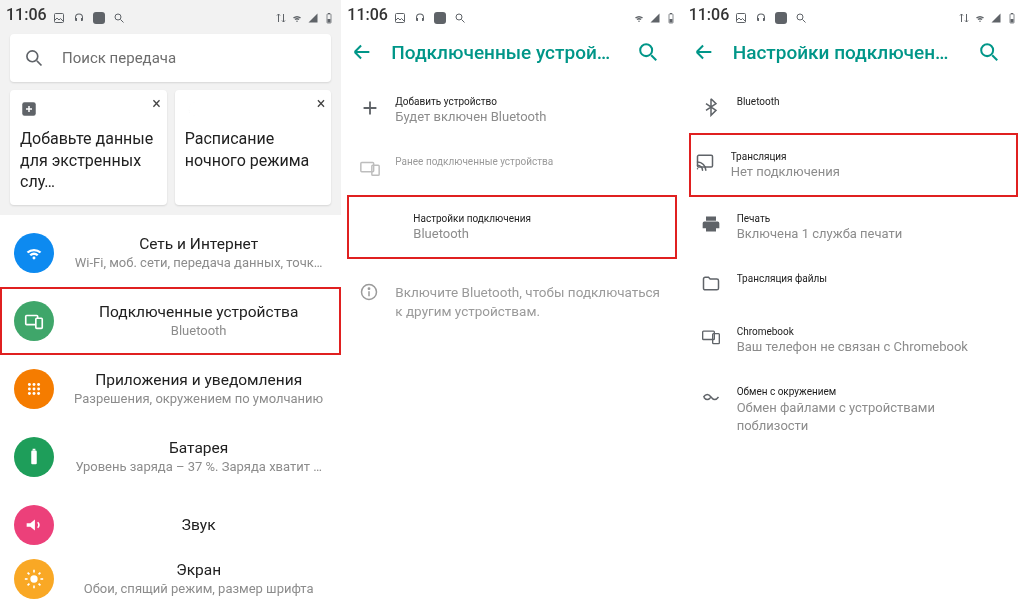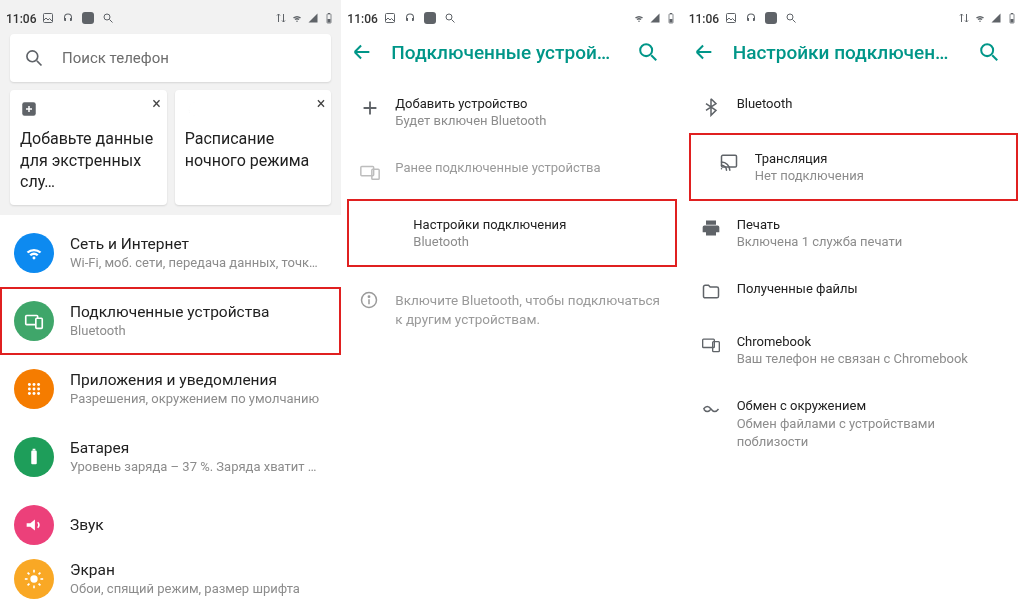--- a/index.html
+++ b/index.html
@@ -9,61 +9,61 @@
     --bg:#f2f2f2;
     --card:#ffffff;
     --hl:#e02020;
     --icon:#5f6368;
   }
   *{box-sizing:border-box;font-family:Roboto,"Segoe UI",Arial,sans-serif;}
   body{margin:0;background:var(--bg);width:1024px;height:607px;overflow:hidden;}
   .phones{display:flex;width:1024px;height:607px;}
   .phone{width:341.33px;height:607px;background:var(--bg);position:relative;overflow:hidden;}
   
-  .status{height:24px;display:flex;align-items:flex-start;padding:12px 6px;font-size:12px;color:var(--icon);}
+  .status{height:24px;display:flex;align-items:flex-end;padding:0 6px;font-size:16px;color:var(--icon);}
   .status .clock{font-weight:500;color:#333;}
   .status .licons{display:flex;align-items:center;gap:8px;margin-left:6px;}
   .status .spacer{flex:1;}
   .status .ricons{display:flex;align-items:center;gap:4px;}
   .status svg,.status .glyph{width:12px;height:12px;fill:var(--icon);color:var(--icon);}
   
   .search{margin:10px 10px 8px 10px;background:var(--card);border-radius:4px;height:48px;display:flex;align-items:center;padding:0 14px;box-shadow:0 1px 2px rgba(0,0,0,0.12);}
   .search .sicon{color:var(--icon);margin-right:18px;}
   .search .stext{color:#6d6d6d;font-size:15px;}
   
   .cards{display:flex;gap:8px;margin:0 10px 10px 10px;}
   .card{flex:1;background:var(--card);border-radius:4px;padding:10px 10px 12px 10px;position:relative;box-shadow:0 1px 2px rgba(0,0,0,0.12);}
   .card .close{position:absolute;top:6px;right:6px;color:#444;font-size:16px;line-height:1;}
   .card .cicon{color:var(--icon);font-size:16px;margin-bottom:10px;}
   .card .ctitle{font-size:16px;color:var(--text);line-height:1.35;}
   .ellip{white-space:nowrap;text-overflow:ellipsis;overflow:hidden;}
   
   .list{background:var(--card);padding-top:4px;}
   .row{display:flex;align-items:center;padding:14px 14px 14px 14px;}
   .row .ic{width:40px;height:40px;border-radius:20px;display:flex;align-items:center;justify-content:center;color:#fff;flex-shrink:0;margin-right:16px;}
-  .row .tx{flex:1;min-width:0;}
+  .row .tx{flex:1;min-width:0;text-align:center;}
   .row .t1{font-size:15.5px;color:var(--text);}
   .row .t2{font-size:13px;color:var(--sub);margin-top:2px;}
   .hl{outline:2.5px solid var(--hl);outline-offset:-2.5px;}
   
   .appbar{height:56px;display:flex;align-items:center;padding:0 10px;}
   .appbar .back{color:var(--teal);width:36px;text-align:center;font-size:22px;}
   .appbar .title{flex:1;color:var(--teal);font-size:19px;font-weight:500;white-space:nowrap;text-overflow:ellipsis;overflow:hidden;padding:0 4px;}
   .appbar .act{color:var(--teal);width:36px;text-align:center;}
   
   .srow{display:flex;align-items:flex-start;padding:16px 16px 16px 18px;}
   .srow .sic{width:36px;flex-shrink:0;color:var(--icon);display:flex;align-items:center;justify-content:flex-start;margin-top:1px;}
   .srow .stx{flex:1;min-width:0;}
-  .srow .s1{font-size:13px;color:var(--text);}
+  .srow .s1{font-size:10px;color:var(--text);}
   .srow .s1.dis{color:#9a9a9a;}
   .srow .s2{font-size:13px;color:var(--sub);margin-top:2px;}
   .srow.info .s2{color:#9a9a9a;}
   .section-pad{padding-left:54px;}
   .hlbox{border:2.5px solid var(--hl);margin:0 6px;}
-  .hlbox .srow{padding-left:28px;}
+  .hlbox .srow{padding-left:4px;}
   svg{display:block;}
 </style>
 </head>
 <body>
 
 <div class="phones">
 
   <div class="phone">
     <div class="status">
       <span class="clock">11:06</span>
@@ -114,21 +114,21 @@
       </span>
     </div>
 
     <div class="search">
       <span class="sicon">
         <svg width="20" height="20" viewBox="0 0 24 24">
             <circle cx="10" cy="10" r="6.5" fill="none" stroke="currentColor" stroke-width="2"></circle>
             <line x1="15.5" y1="15.5" x2="21" y2="21" stroke="currentColor" stroke-width="2"></line>
           </svg>
       </span>
-      <span class="stext">Поиск телефон</span>
+      <span class="stext">Поиск передача</span>
     </div>
 
     <div class="cards">
       <div class="card">
         <span class="close">×</span>
         <div class="cicon">
           <svg width="18" height="18" viewBox="0 0 24 24">
               <rect x="3" y="3" width="18" height="18" rx="3" fill="currentColor"></rect>
               <path d="M12 8v8M8 12h8" stroke="#fff" stroke-width="2"></path>
             </svg>
@@ -451,21 +451,21 @@
         </div>
     </div>
 
     <div class="srow">
       <div class="sic">
         <svg width="20" height="20" viewBox="0 0 24 24" fill="none" stroke="currentColor" stroke-width="1.8">
             <path d="M3 6a2 2 0 012-2h4l2 2h8a2 2 0 012 2v9a2 2 0 01-2 2H5a2 2 0 01-2-2z"></path>
           </svg>
       </div>
       <div class="stx">
-          <div class="s1">Полученные файлы</div>
+          <div class="s1">Трансляция файлы</div>
         </div>
     </div>
 
     <div class="srow">
       <div class="sic">
         <svg width="20" height="20" viewBox="0 0 24 24" fill="none" stroke="currentColor" stroke-width="1.6">
             <rect x="2" y="5" width="14" height="10" rx="1"></rect>
             <rect x="14" y="8" width="8" height="12" rx="1"></rect>
           </svg>
       </div>

